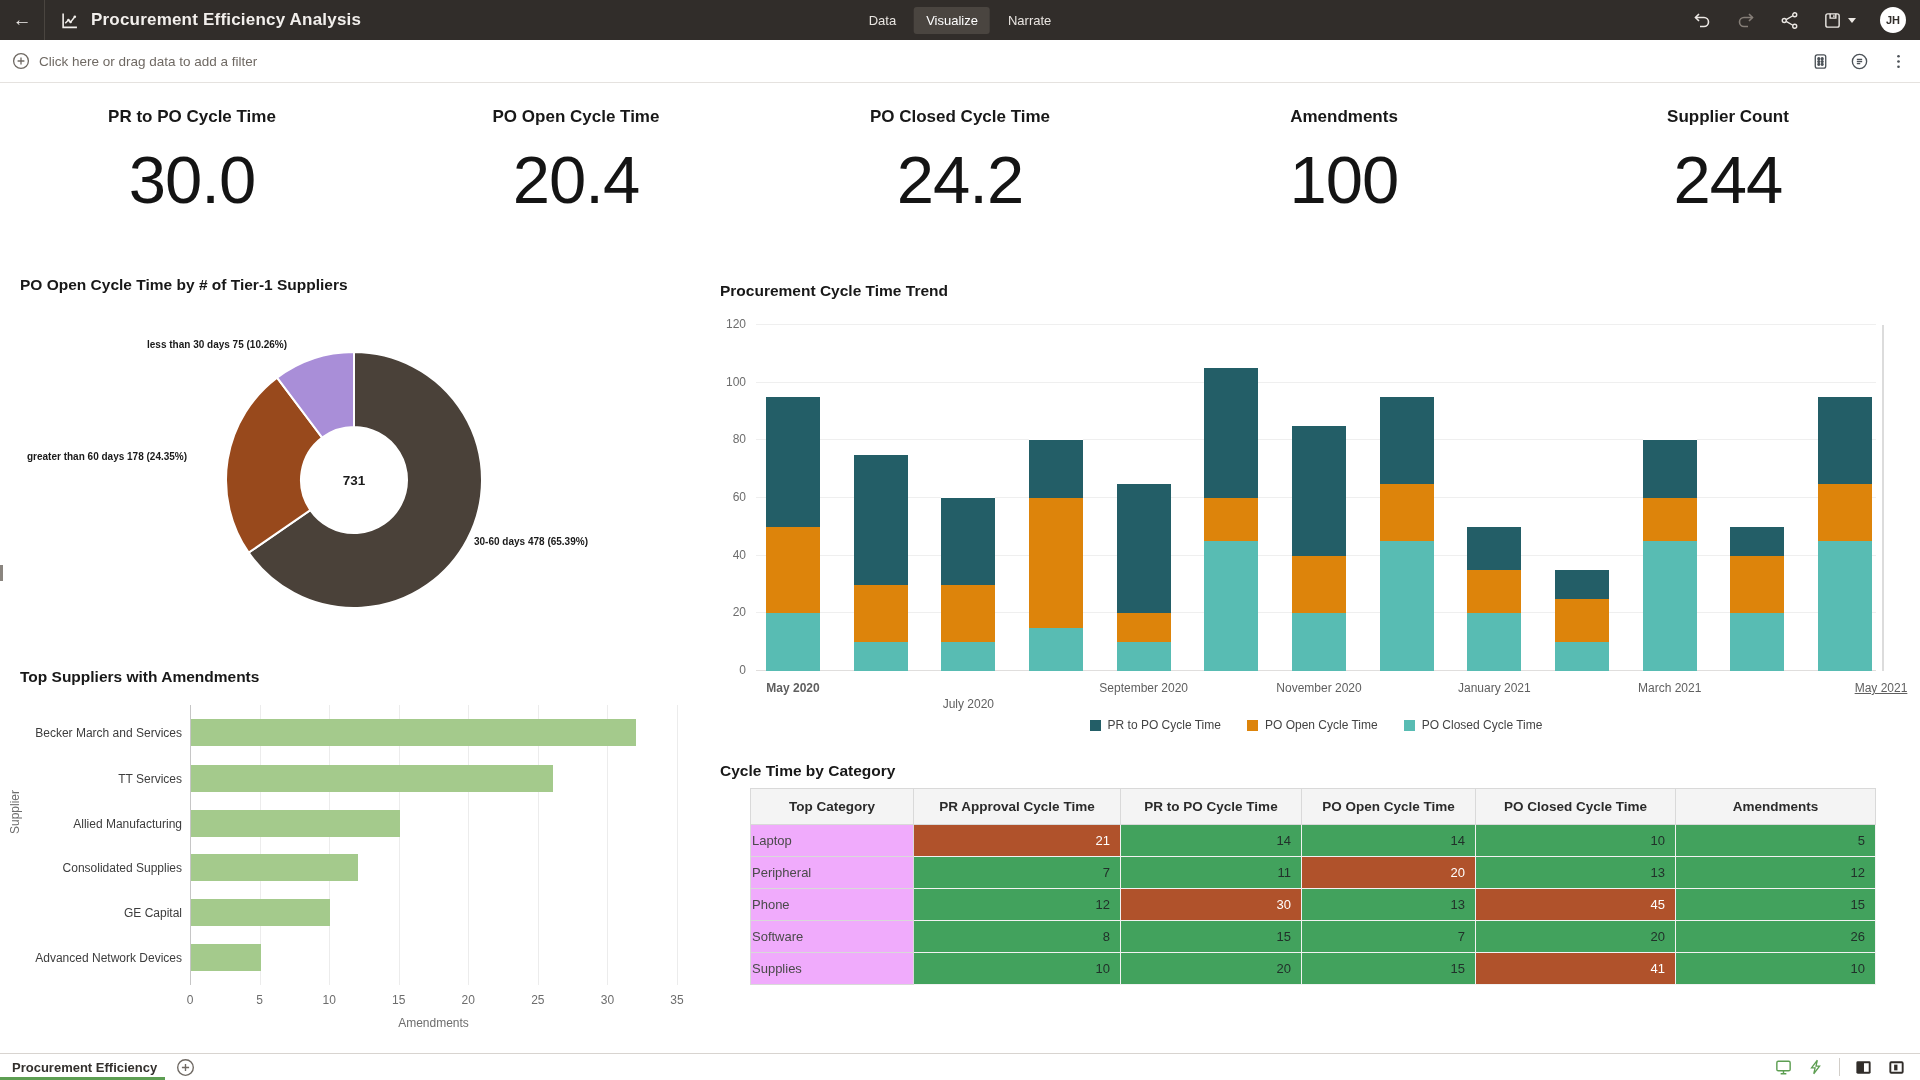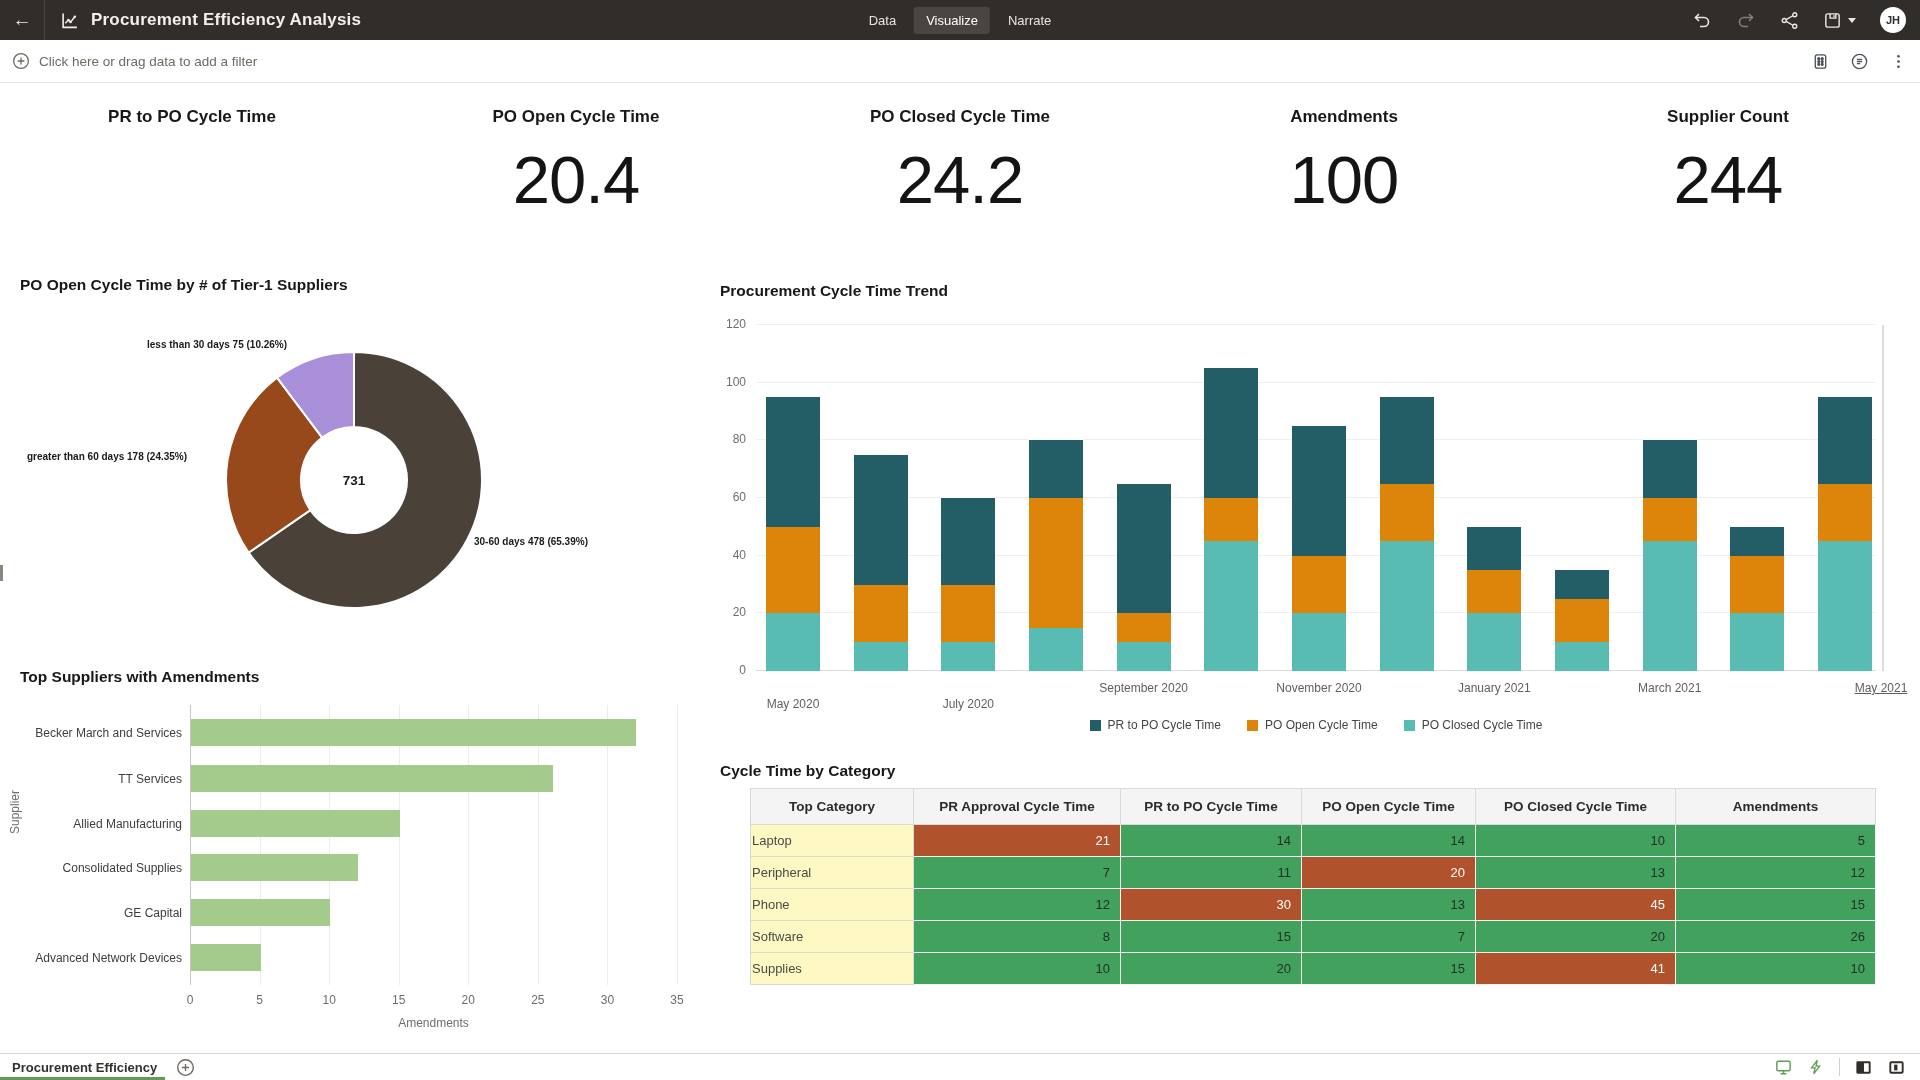--- a/index.html
+++ b/index.html
@@ -71,21 +71,21 @@
   .sup-xlabel{position:absolute;left:190px;top:356px;width:487px;text-align:center;font-size:12px;color:#6d6d6d;}
   .sup-ylabel{position:absolute;left:8px;top:130px;font-size:12px;color:#6d6d6d;
               writing-mode:vertical-rl;transform:rotate(180deg);}
 
   
   .table-sec{position:absolute;left:720px;top:758px;width:1180px;height:300px;}
   .cat-table{position:absolute;left:30px;top:30px;border-collapse:collapse;table-layout:fixed;}
   .cat-table th{background:#f4f4f4;border:1px solid #d9d9d9;font-size:13.5px;font-weight:bold;
                 color:#2b2b2b;height:33px;text-align:center;}
   .cat-table td{height:29px;font-size:13px;}
-  td.cat{border:1px solid #d9d9d9;color:#4a4a4a;background:#fef9c3;}
+  td.cat{border:1px solid #d9d9d9;color:#4a4a4a;background:#f0abfc;}
   td.val{border:1px solid #f2f2f2;text-align:right;padding-right:10px;cursor:pointer;}
 
   
   .bottombar{position:absolute;left:0;top:1053px;width:1920px;height:27px;background:#fff;
              border-top:1px solid #d8d4d0;}
   .btab{position:absolute;left:12px;top:6px;font-size:13px;font-weight:bold;color:#33302d;cursor:pointer;}
   .btab-underline{position:absolute;left:0;bottom:0;width:165px;height:4px;background:#5d9e52;}
   .badd{position:absolute;left:176px;top:4px;cursor:pointer;color:#6f6963;}
   .bb-right{position:absolute;right:14px;top:0;height:26px;display:flex;align-items:center;gap:14px;}
   .bb-div{width:1px;height:18px;background:#d2cec9;}
@@ -180,20 +180,21 @@
           <circle cx="10" cy="10" r="1.4"></circle>
           <circle cx="10" cy="15.5" r="1.4"></circle>
         </svg>
     </span>
   </div>
 </div>
 
 <section class="kpirow" id="kpi-row">
     <div class="kpi-tile">
       <div class="kpi-label">PR to PO Cycle Time</div>
+      <div class="kpi-value">30.0</div>
     </div>
     <div class="kpi-tile">
       <div class="kpi-label">PO Open Cycle Time</div>
       <div class="kpi-value">20.4</div>
     </div>
     <div class="kpi-tile">
       <div class="kpi-label">PO Closed Cycle Time</div>
       <div class="kpi-value">24.2</div>
     </div>
     <div class="kpi-tile">
@@ -236,21 +237,21 @@
       <div class="hgrid base" style="bottom: 0px;"></div>
       <div class="hgrid" style="bottom: 57.6667px;"></div>
       <div class="hgrid" style="bottom: 115.333px;"></div>
       <div class="hgrid" style="bottom: 173px;"></div>
       <div class="hgrid" style="bottom: 230.667px;"></div>
       <div class="hgrid" style="bottom: 288.333px;"></div>
       <div class="hgrid" style="bottom: 346px;"></div>
       <div class="seg" style="left: 10px; width: 54px; bottom: 0px; height: 57.6667px; background: rgb(88, 188, 179);"></div>
       <div class="seg sep" style="left: 10px; width: 54px; bottom: 57.6667px; height: 86.5px; background: rgb(221, 132, 11);"></div>
       <div class="seg sep" style="left: 10px; width: 54px; bottom: 144.167px; height: 129.75px; background: rgb(35, 94, 103);"></div>
-      <div class="xmonth" style="left: -18px; top: 372px;">May 2020</div>
+      <div class="xmonth" style="left: -18px; top: 356px; font-weight: bold;">May 2020</div>
       <div class="seg" style="left: 97.67px; width: 54px; bottom: 0px; height: 28.8333px; background: rgb(88, 188, 179);"></div>
       <div class="seg sep" style="left: 97.67px; width: 54px; bottom: 28.8333px; height: 57.6667px; background: rgb(221, 132, 11);"></div>
       <div class="seg sep" style="left: 97.67px; width: 54px; bottom: 86.5px; height: 129.75px; background: rgb(35, 94, 103);"></div>
       <div class="seg" style="left: 185.34px; width: 54px; bottom: 0px; height: 28.8333px; background: rgb(88, 188, 179);"></div>
       <div class="seg sep" style="left: 185.34px; width: 54px; bottom: 28.8333px; height: 57.6667px; background: rgb(221, 132, 11);"></div>
       <div class="seg sep" style="left: 185.34px; width: 54px; bottom: 86.5px; height: 86.5px; background: rgb(35, 94, 103);"></div>
       <div class="xmonth" style="left: 157.34px; top: 356px; margin-top: 16px;">July 2020</div>
       <div class="seg" style="left: 273.01px; width: 54px; bottom: 0px; height: 43.25px; background: rgb(88, 188, 179);"></div>
       <div class="seg sep" style="left: 273.01px; width: 54px; bottom: 43.25px; height: 129.75px; background: rgb(221, 132, 11);"></div>
       <div class="seg sep" style="left: 273.01px; width: 54px; bottom: 173px; height: 57.6667px; background: rgb(35, 94, 103);"></div>

